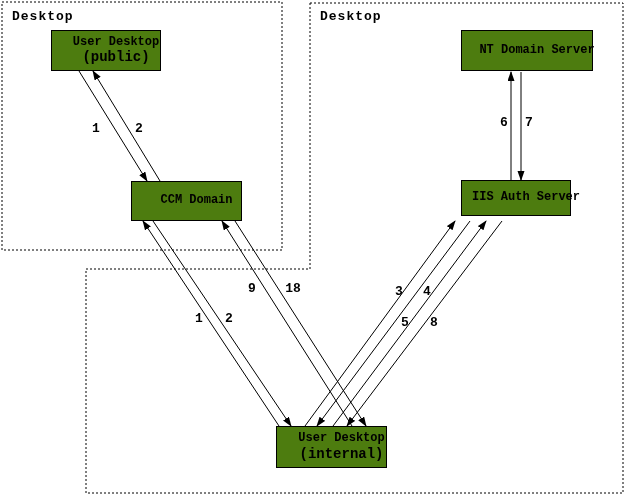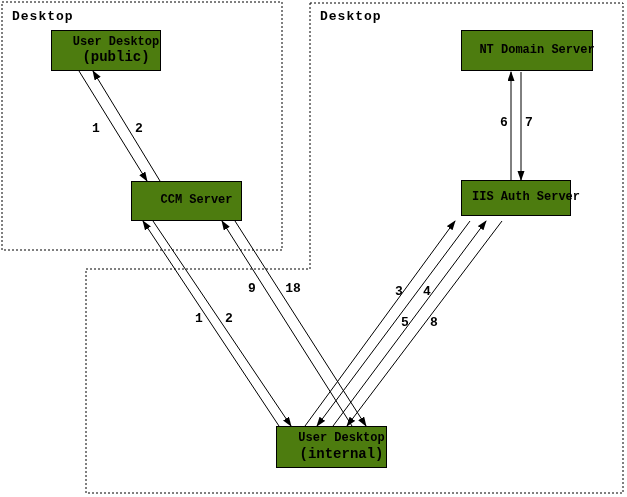--- a/index.html
+++ b/index.html
@@ -61,21 +61,21 @@
 
   <div class="zone-label" style="left:12px;top:9px;">Desktop</div>
   <div class="zone-label" style="left:320px;top:9px;">Desktop</div>
 
   <div class="node" style="left:51px;top:30px;width:110px;height:41px;">
     <span class="lbl">User Desktop</span>
     <span class="sub">(public)</span>
   </div>
 
   <div class="node" style="left:131px;top:181px;width:111px;height:40px;">
-    <span class="lbl">CCM Server</span>
+    <span class="lbl">CCM Domain</span>
   </div>
 
   <div class="node" style="left:461px;top:30px;width:132px;height:41px;">
     <span class="lbl">NT Domain Server</span>
   </div>
 
   <div class="node" style="left:461px;top:180px;width:110px;height:36px;">
     <span class="lbl">IIS Auth Server</span>
   </div>
 

